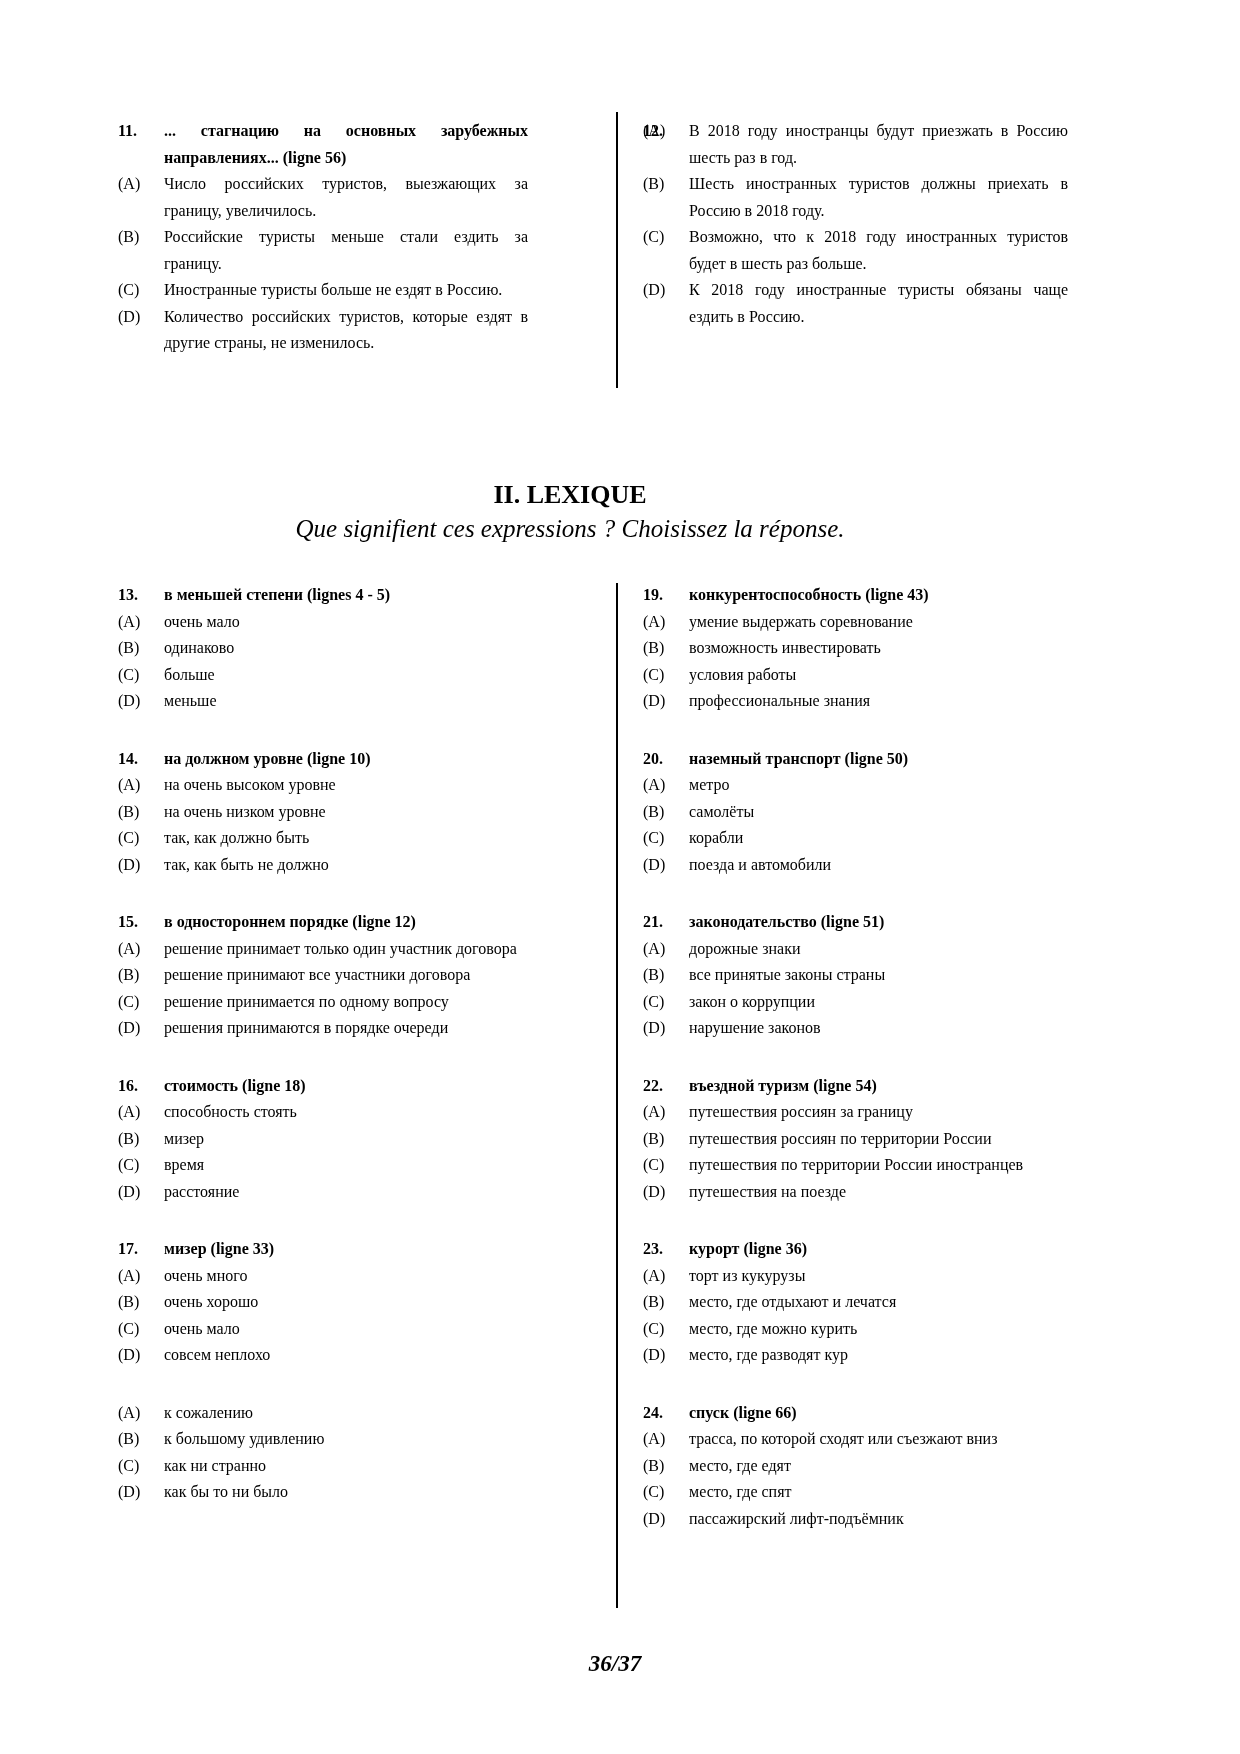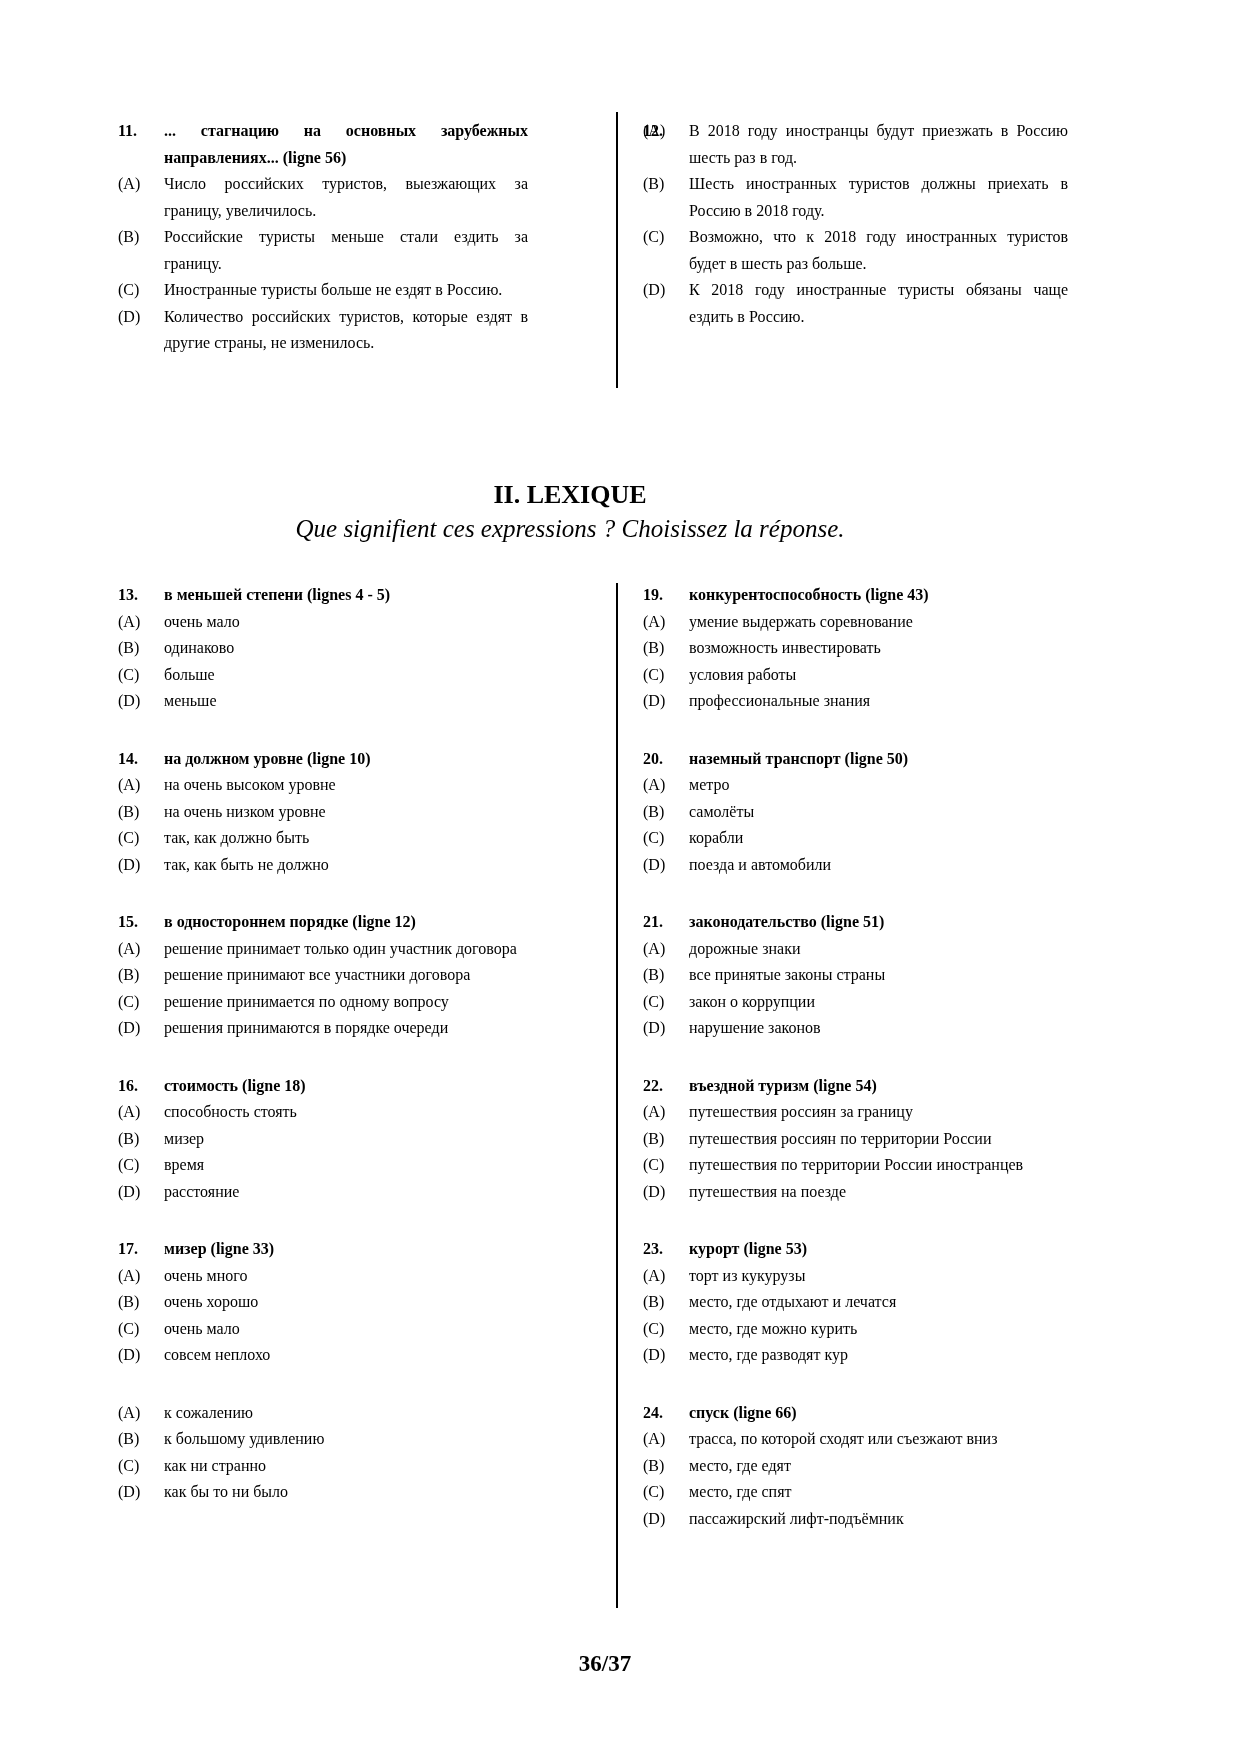--- a/index.html
+++ b/index.html
@@ -26,22 +26,22 @@
   #top-right { left:643px; top:118px; width:425px; }
   #lex-left  { left:118px; top:582px; width:410px; }
   #lex-right { left:643px; top:582px; width:425px; }
   #lexique-header {
     position:absolute; left:0; top:480px; width:1140px;
     text-align:center;
   }
   #lexique-title { font-size:26px; font-weight:bold; line-height:30px; }
   #lexique-subtitle { font-size:25px; font-style:italic; line-height:30px; margin-top:4px; }
   #page-footer {
-    position:absolute; left:0; top:1651px; width:1210px;
-    text-align:center; font-size:23px; font-weight:bold;
+    position:absolute; left:10px; top:1651px; width:1210px;
+    text-align:center; font-size:23px; font-weight:bold;font-style:italic;
   }
 </style>
 </head>
 <body>
 
 <div class="page">
 
   <div class="col" id="top-left">
     <div class="q">
       <div class="qh">
@@ -326,21 +326,21 @@
       </div>
       <div class="opt">
         <span class="ol">(D)</span>
         <span class="ot">путешествия на поезде</span>
       </div>
     </div>
 
     <div class="q">
       <div class="qh">
         <span class="qn">23.</span>
-        <span class="qt">курорт (ligne 53)</span>
+        <span class="qt">курорт (ligne 36)</span>
       </div>
       <div class="opt">
         <span class="ol">(A)</span>
         <span class="ot">торт из кукурузы</span>
       </div>
       <div class="opt">
         <span class="ol">(B)</span>
         <span class="ot">место, где отдыхают и лечатся</span>
       </div>
       <div class="opt">

